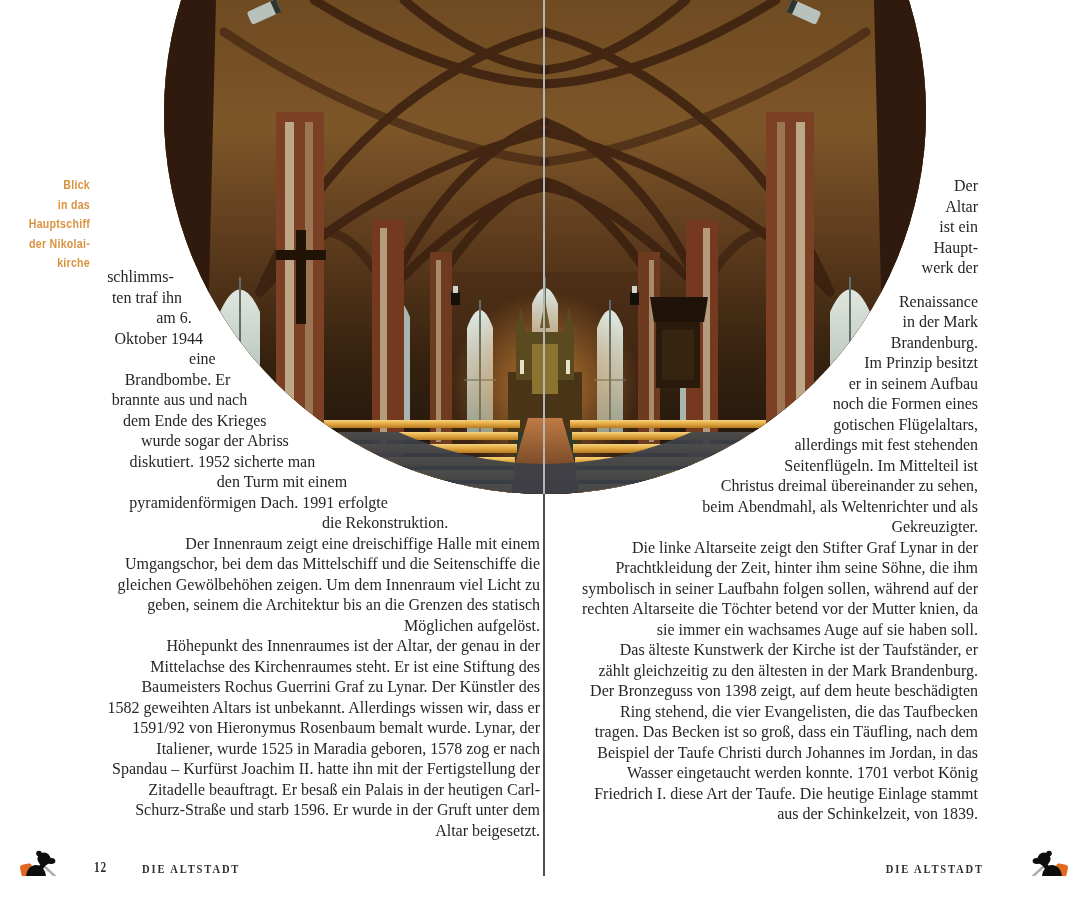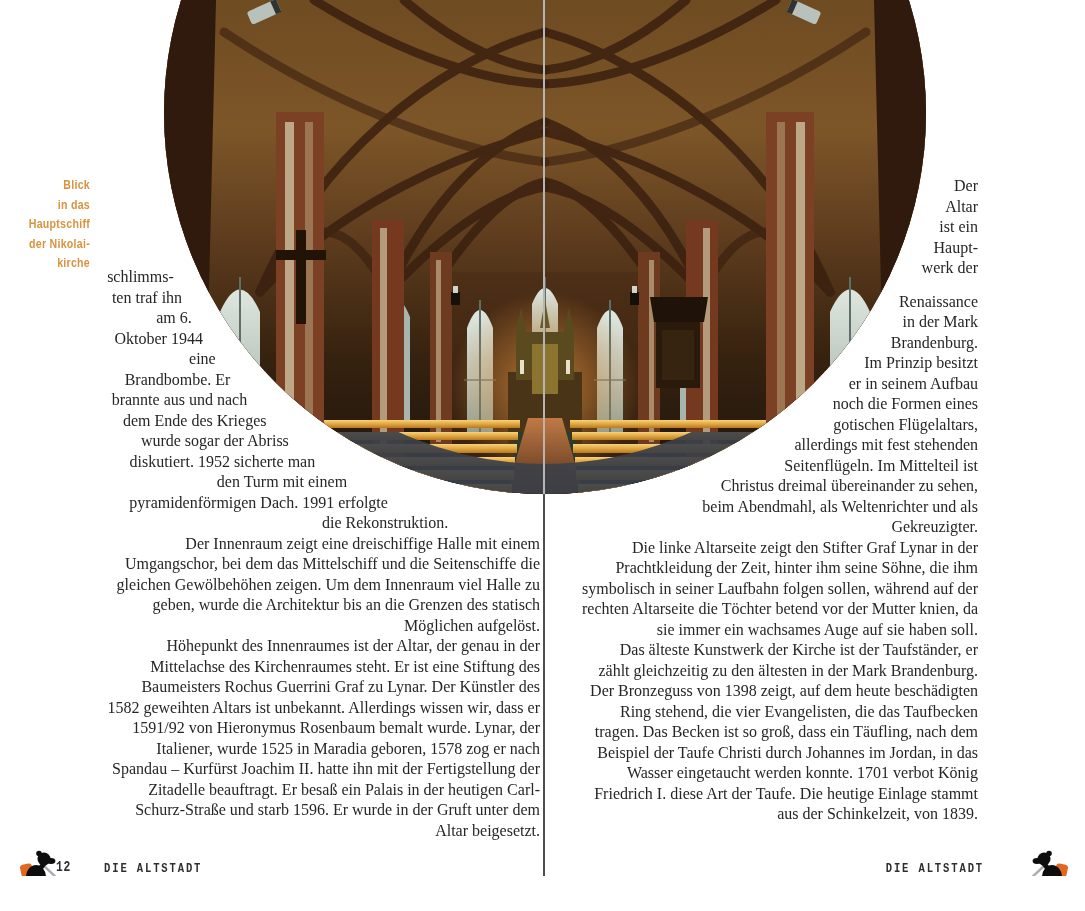--- a/index.html
+++ b/index.html
@@ -29,21 +29,21 @@
   .col-right .circle-float{float:left;width:100%;height:331px;
        shape-outside:circle(381px at -35px -63px);shape-margin:15px;}
 
   
   .caption{position:absolute;left:0;top:176px;width:90px;text-align:right;
            color:#d9933f;font-family:"Liberation Sans",sans-serif;font-weight:700;
            font-size:12.5px;line-height:19.5px;letter-spacing:.3px;
            transform:scaleX(.85);transform-origin:100% 0;z-index:4;}
 
   
-  .footer-item{position:absolute;z-index:6;font-family:Liberation Mono, monospace;color:#2e2e2e;}
+  .footer-item{position:absolute;z-index:6;font-family:Liberation Serif, serif;color:#2e2e2e;margin-left:38px;}
   .cond-l{display:inline-block;transform:scaleX(.78);transform-origin:0 50%;white-space:nowrap;}
   .cond-r{display:inline-block;transform:scaleX(.78);transform-origin:100% 50%;white-space:nowrap;}
   .page-num{font-size:14.5px;font-weight:700;letter-spacing:1px;}
   .section{font-size:13.5px;font-weight:700;letter-spacing:2.4px;}
   .bear{position:absolute;width:58px;height:48px;z-index:6;}
   .bear svg{display:block;width:58px;height:48px;}
   .bear.flip svg{transform:scaleX(-1);}
 </style>
 </head>
 <body>
@@ -205,21 +205,21 @@
     <div>Blick</div>
     <div>in das</div>
     <div>Hauptschiff</div>
     <div>der Nikolai-</div>
     <div>kirche</div>
   </div>
 
   <div class="col col-left">
     <div class="circle-float"></div>
     <p>schlimms­ten traf ihn am 6. Oktober 1944 eine Brandbombe. Er brannte aus und nach dem Ende des Krieges wurde sogar der Abriss diskutiert. 1952 sicherte man den Turm mit einem pyramidenförmigen Dach. 1991 erfolgte die Rekonstruktion.</p>
-    <p class="indent">Der Innenraum zeigt eine dreischiffige Halle mit einem Umgangschor, bei dem das Mittelschiff und die Seitenschiffe die gleichen Gewölbehöhen zeigen. Um dem Innenraum viel Halle zu geben, wurde die Architektur bis an die Grenzen des statisch Möglichen aufgelöst.</p>
+    <p class="indent">Der Innenraum zeigt eine dreischiffige Halle mit einem Umgangschor, bei dem das Mittelschiff und die Seitenschiffe die gleichen Gewölbehöhen zeigen. Um dem Innenraum viel Licht zu geben, seinem die Architektur bis an die Grenzen des statisch Möglichen aufgelöst.</p>
     <p class="indent">Höhepunkt des Innenraumes ist der Altar, der genau in der Mittelachse des Kirchenraumes steht. Er ist eine Stiftung des Baumeisters Rochus Guerrini Graf zu Lynar. Der Künstler des 1582 geweihten Altars ist unbekannt. Allerdings wissen wir, dass er 1591/92 von Hieronymus Rosenbaum bemalt wurde. Lynar, der Italiener, wurde 1525 in Maradia geboren, 1578 zog er nach Spandau – Kurfürst Joachim II. hatte ihn mit der Fertigstellung der Zitadelle beauftragt. Er besaß ein Palais in der heutigen Carl-Schurz-Straße und starb 1596. Er wurde in der Gruft unter dem Altar beigesetzt.</p>
   </div>
 
   <div class="col col-right">
     <div class="circle-float"></div>
     <p>Der Altar ist ein Haupt­werk der Renaissance in der Mark Brandenburg. Im Prinzip be­sitzt er in seinem Aufbau noch die Formen eines gotischen Flügelaltars, allerdings mit fest stehenden Seitenflügeln. Im Mittelteil ist Christus dreimal übereinander zu sehen, beim Abend­mahl, als Weltenrichter und als Gekreuzigter.</p>
     <p class="indent-sm">Die linke Altarseite zeigt den Stifter Graf Lynar in der Prachtkleidung der Zeit, hinter ihm seine Söhne, die ihm symbolisch in seiner Laufbahn folgen sollen, während auf der rechten Altarseite die Töchter betend vor der Mutter knien, da sie immer ein wachsames Auge auf sie haben soll.</p>
     <p class="indent-sm">Das älteste Kunstwerk der Kirche ist der Taufstän­der, er zählt gleichzeitig zu den ältesten in der Mark Brandenburg. Der Bronzeguss von 1398 zeigt, auf dem heute beschädigten Ring stehend, die vier Evangelisten, die das Taufbecken tragen. Das Becken ist so groß, dass ein Täufling, nach dem Beispiel der Taufe Christi durch Johannes im Jordan, in das Wasser eingetaucht werden konnte. 1701 verbot König Friedrich I. diese Art der Taufe. Die heutige Einlage stammt aus der Schinkelzeit, von 1839.</p>
   </div>
 

